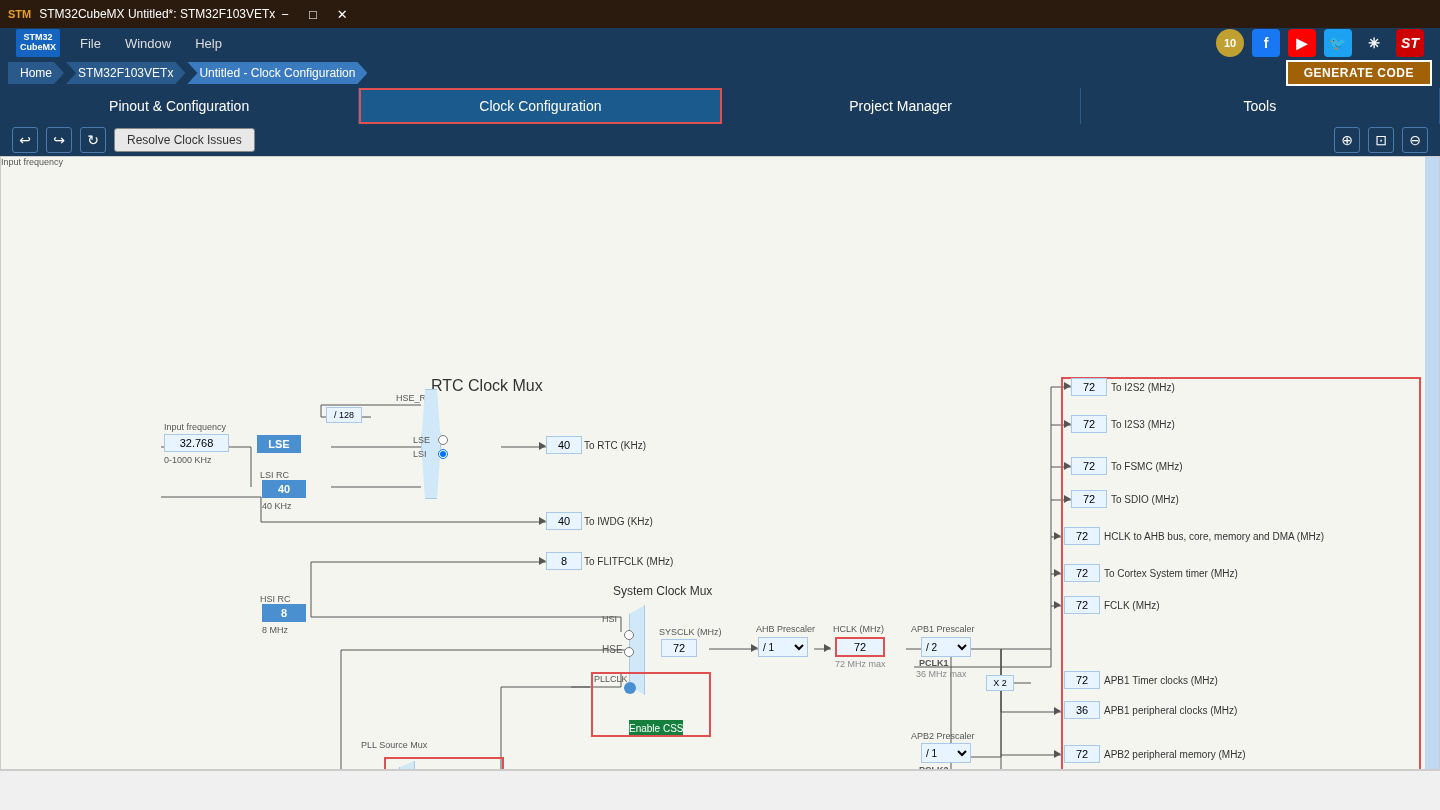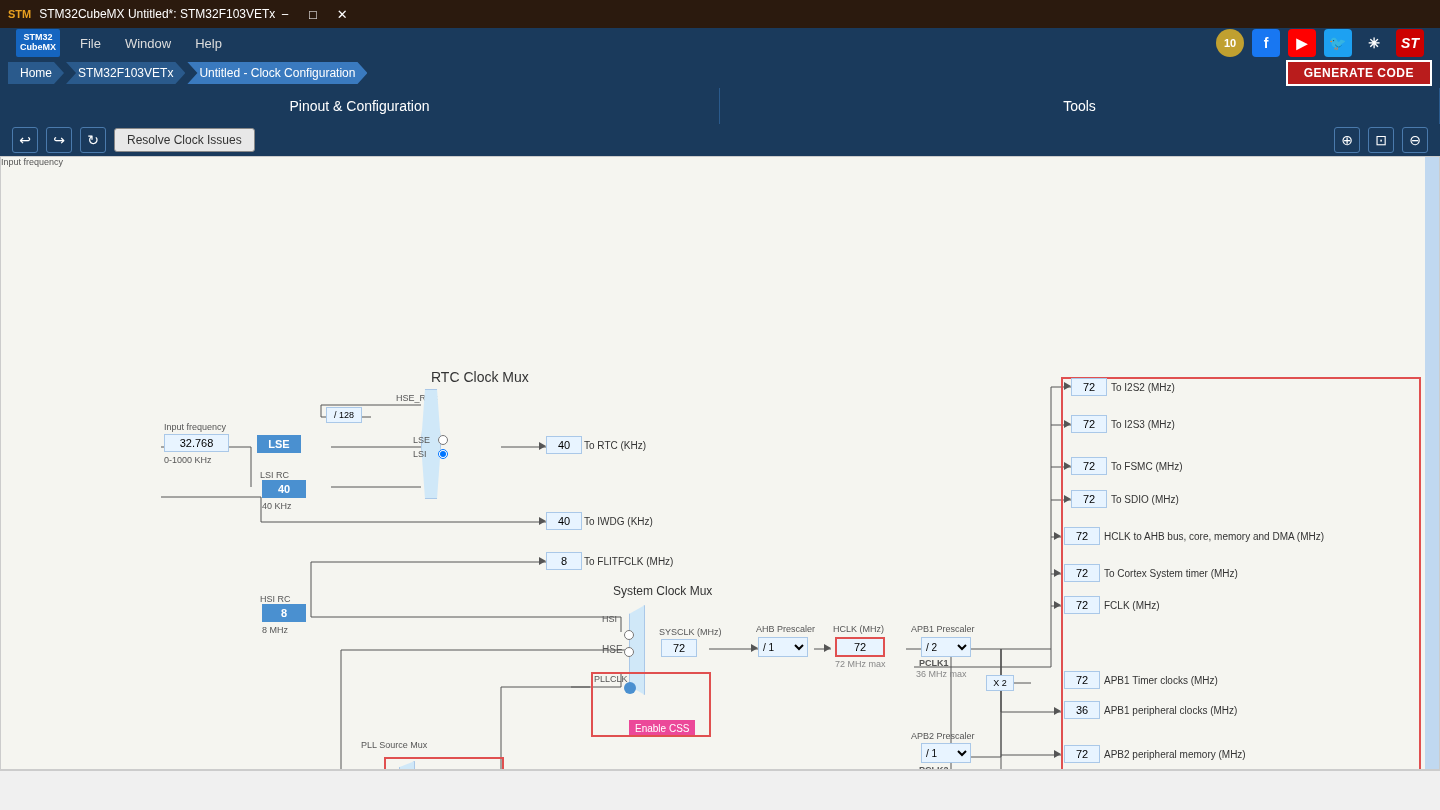--- a/index.html
+++ b/index.html
@@ -82,21 +82,21 @@
       clip-path: polygon(0 0, calc(100% - 10px) 0, 100% 50%, calc(100% - 10px) 100%, 0 100%, 10px 50%);
       margin-right: 2px;
       cursor: pointer;
     }
     .bc-item:first-child {
       clip-path: polygon(0 0, calc(100% - 10px) 0, 100% 50%, calc(100% - 10px) 100%, 0 100%);
     }
     .bc-item.active { background: #3a7abf; }
     #generate-btn {
       margin-left: auto;
-      background: #b91c1c;
+      background: #a16207;
       border: 2px solid #fff;
       color: #fff;
       padding: 4px 16px;
       font-size: 12px;
       font-weight: bold;
       cursor: pointer;
       letter-spacing: 0.5px;
     }
 
     
@@ -225,20 +225,22 @@
 
 <div id="breadcrumb">
   <div class="bc-item">Home</div>
   <div class="bc-item">STM32F103VETx</div>
   <div class="bc-item active">Untitled - Clock Configuration</div>
   <button id="generate-btn">GENERATE CODE</button>
 </div>
 
 <div id="tabbar">
   <div class="tab">Pinout &amp; Configuration</div>
+  <div class="tab active">Clock Configuration</div>
+  <div class="tab">Project Manager</div>
   <div class="tab">Tools</div>
 </div>
 
 <div id="toolbar">
   <button class="toolbar-btn">↩</button>
   <button class="toolbar-btn">↪</button>
   <button class="toolbar-btn">↻</button>
   <button id="resolve-btn">Resolve Clock Issues</button>
   <span class="toolbar-spacer"></span>
   <button class="toolbar-btn">⊕</button>
@@ -343,21 +345,21 @@
   <div style="position:absolute;left:163px;top:265px;font-size:9px;color:#555;">Input frequency</div>
   <div style="position:absolute;left:163px;top:277px;background:#e8f4ff;border:1px solid #aac8e8;width:65px;height:18px;display:flex;align-items:center;justify-content:center;font-size:11px;">32.768</div>
   <div style="position:absolute;left:163px;top:298px;font-size:9px;color:#555;">0-1000 KHz</div>
 
   <div style="position:absolute;left:256px;top:278px;background:#4a90d0;color:#fff;width:44px;height:18px;display:flex;align-items:center;justify-content:center;font-size:11px;font-weight:bold;">LSE</div>
 
   <div style="position:absolute;left:259px;top:313px;font-size:9px;color:#555;">LSI RC</div>
   <div style="position:absolute;left:261px;top:323px;background:#4a90d0;color:#fff;width:44px;height:18px;display:flex;align-items:center;justify-content:center;font-size:11px;font-weight:bold;">40</div>
   <div style="position:absolute;left:261px;top:344px;font-size:9px;color:#555;">40 KHz</div>
 
-  <div style="position:absolute;left:430px;top:212px;font-size:14px;color:#333;">RTC Clock Mux</div>
+  <div style="position:absolute;left:430px;top:220px;font-size:16px;color:#333;">RTC Clock Mux</div>
 
   <div style="position:absolute;left:325px;top:250px;background:#e8f4ff;border:1px solid #aac8e8;width:36px;height:16px;display:flex;align-items:center;justify-content:center;font-size:9px;">/ 128</div>
 
   <div style="position:absolute;left:395px;top:236px;font-size:9px;color:#555;">HSE_RTC</div>
 
   <div style="position:absolute;left:420px;top:232px;width:20px;height:110px;background:#d0e8f8;border:1px solid #aac8e8;clip-path:polygon(20% 0%, 80% 0%, 100% 50%, 80% 100%, 20% 100%, 0% 50%)"></div>
 
   <div style="position:absolute;left:412px;top:278px;font-size:9px;color:#555;">LSE</div>
   <div style="position:absolute;left:412px;top:292px;font-size:9px;color:#555;">LSI</div>
   <input type="radio" style="position: absolute; left: 437px; top: 278px; width: 10px; height: 10px;">
@@ -384,21 +386,21 @@
 
   <div style="position:absolute;left:593px;top:517px;font-size:9px;color:#555;">PLLCLK</div>
 
   <div style="position:absolute;left:628px;top:448px;width:16px;height:90px;background:#d0e8f8;border:1px solid #aac8e8;clip-path:polygon(0% 10%, 100% 0%, 100% 100%, 0% 90%)"></div>
 
   <input type="radio" style="position: absolute; left: 623px; top: 473px; width: 10px; height: 10px;">
   <input type="radio" style="position: absolute; left: 623px; top: 490px; width: 10px; height: 10px;">
 
   <div style="position:absolute;left:623px;top:525px;width:12px;height:12px;background:#4a90d0;border-radius:50%;"></div>
 
-  <div style="position:absolute;left:628px;top:563px;background:#ec4899;color:#fff;padding:3px 6px;font-size:10px;cursor:pointer;border:none;">Enable CSS</div>
+  <div style="position:absolute;left:628px;top:563px;background:#15803d;color:#fff;padding:3px 0;font-size:10px;cursor:pointer;border:none;">Enable CSS</div>
 
   <div style="position:absolute;left:590px;top:515px;width:120px;height:65px;border:2px solid #e05050;pointer-events:none;"></div>
 
   <div style="position:absolute;left:658px;top:470px;font-size:9px;color:#555;">SYSCLK (MHz)</div>
 
   <div style="position:absolute;left:660px;top:482px;background:#e8f4ff;border:1px solid #aac8e8;width:36px;height:18px;display:flex;align-items:center;justify-content:center;font-size:11px;">72</div>
 
   <div style="position:absolute;left:755px;top:467px;font-size:9px;color:#555;">AHB Prescaler</div>
   <select style="position:absolute;left:757px;top:480px;width:50px;height:20px;font-size:10px;background:#e8f4ff;border:1px solid #aac8e8;">
     <option>/ 1</option>

